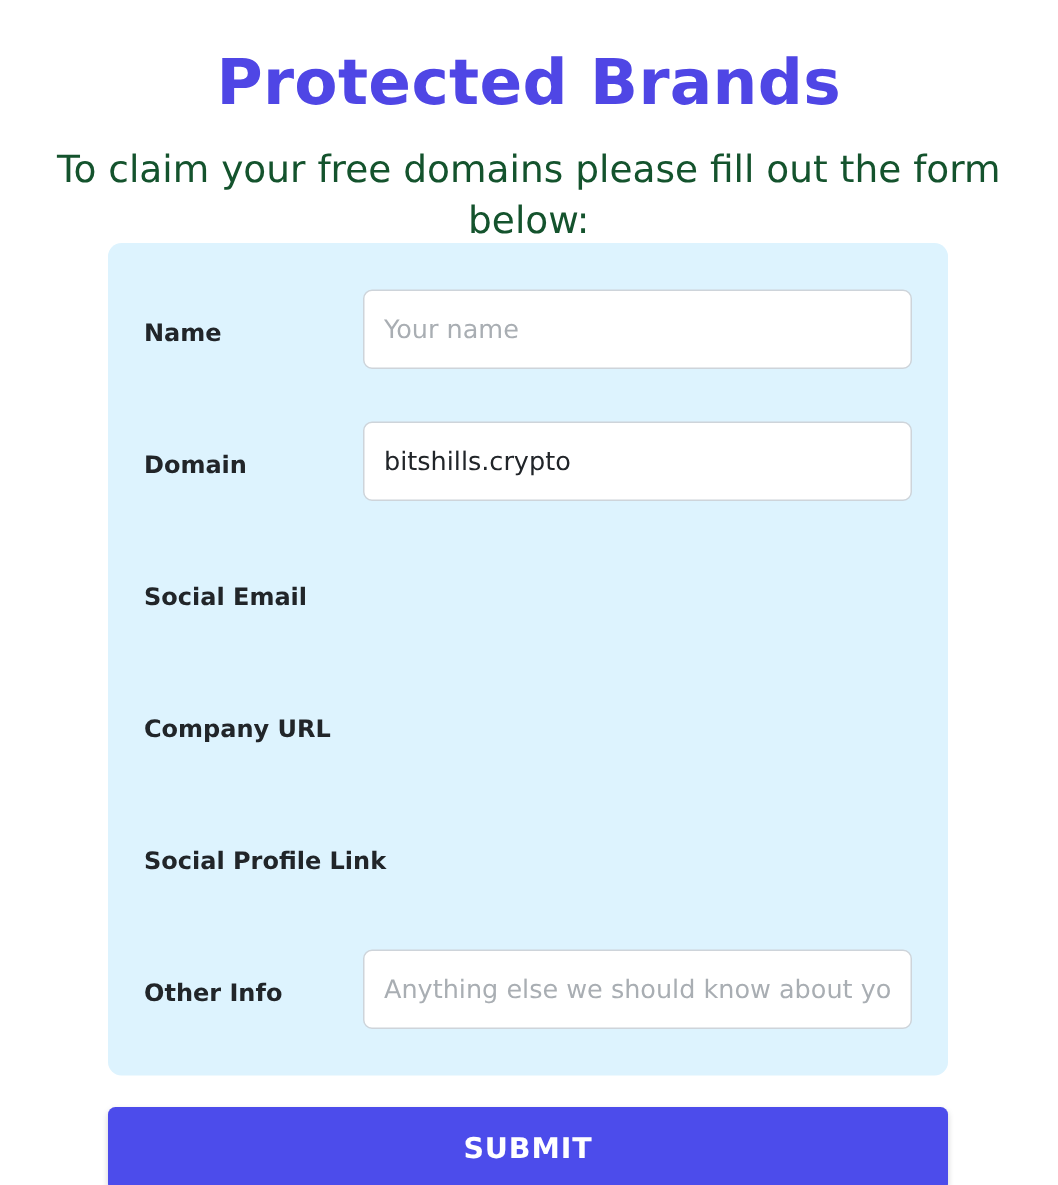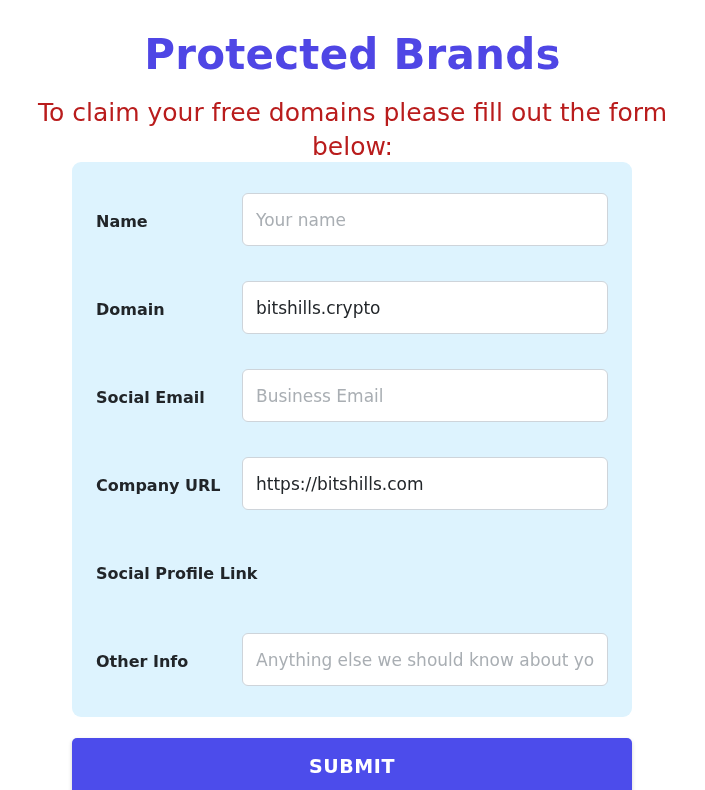--- a/index.html
+++ b/index.html
@@ -37,21 +37,21 @@
   }
   .page-subtitle {
     position: absolute;
     left: 0;
     top: 80px;
     width: 705px;
     text-align: center;
     font-size: 25px;
     line-height: 34px;
     font-weight: 400;
-    color: #b91c1c;
+    color: #14532d;
   }
 
   
   .form-panel {
     position: absolute;
     left: 72px;
     top: 146px;
     width: 560px;
     height: 555px;
     background: #ddf3fe;
@@ -142,26 +142,24 @@
       <input class="field-input" type="text" placeholder="Your name" style="">
     </div>
 
     <div class="field-row r1">
       <label class="field-label">Domain</label>
       <input class="field-input" type="text" placeholder="" value="bitshills.crypto" style="">
     </div>
 
     <div class="field-row r2">
       <label class="field-label">Social Email</label>
-      <input class="field-input" type="text" placeholder="Business Email" style="">
     </div>
 
     <div class="field-row r3">
       <label class="field-label">Company URL</label>
-      <input class="field-input" type="text" placeholder="" value="https://bitshills.com" style="">
     </div>
 
     <div class="field-row r4">
       <label class="field-label">Social Profile Link</label>
     </div>
 
     <div class="field-row r5">
       <label class="field-label">Other Info</label>
       <input class="field-input" type="text" placeholder="Anything else we should know about your brand" style="">
     </div>

